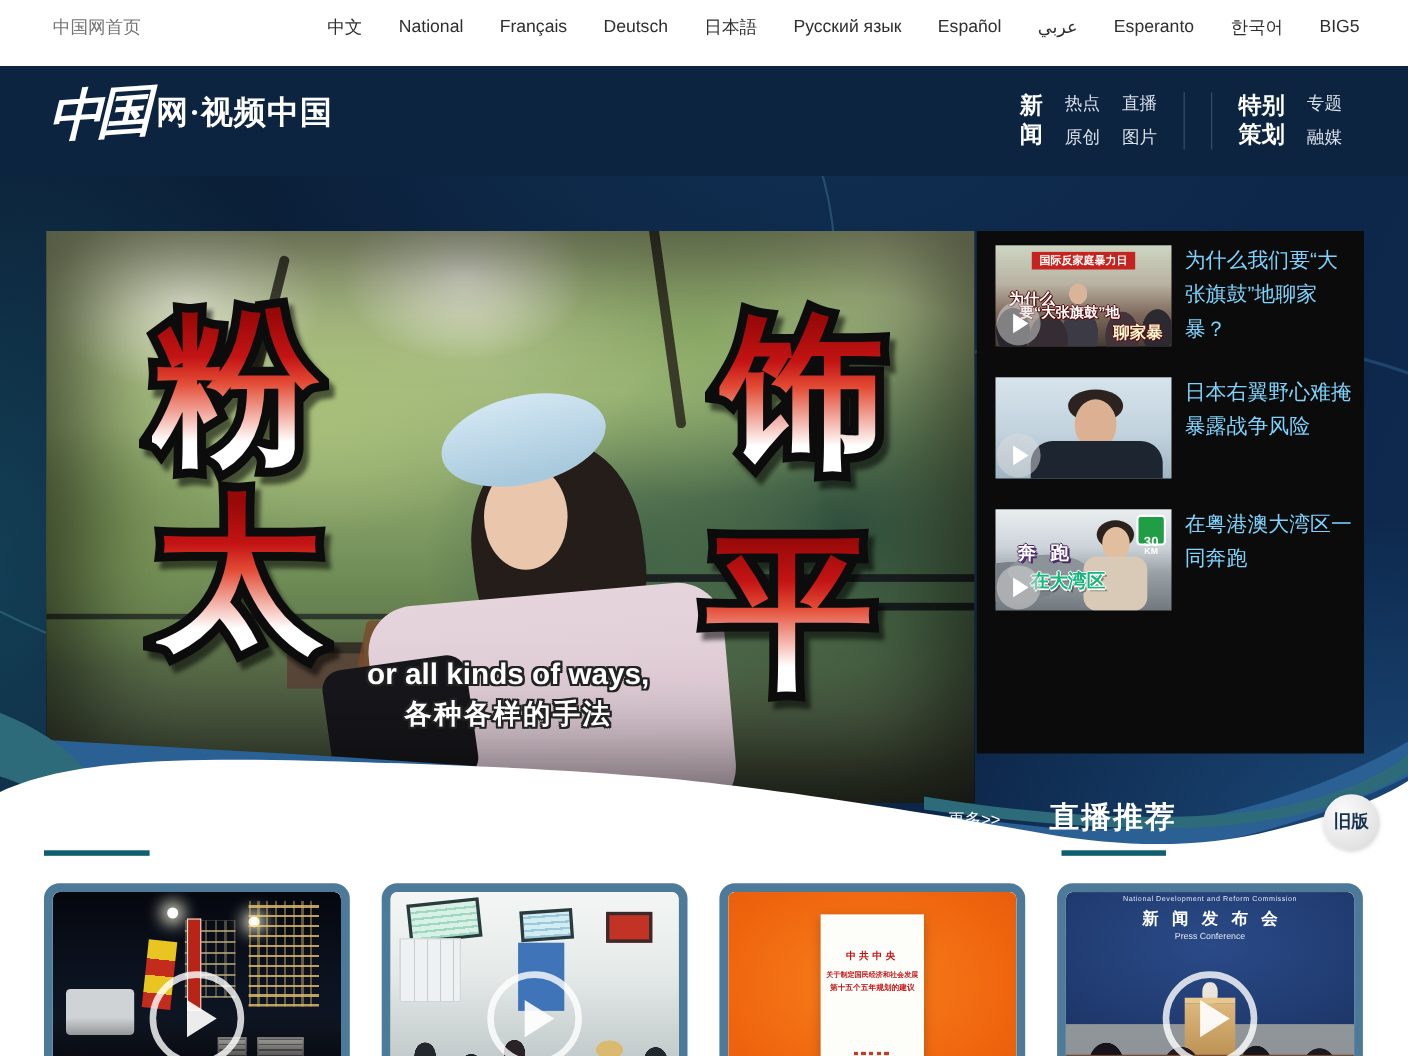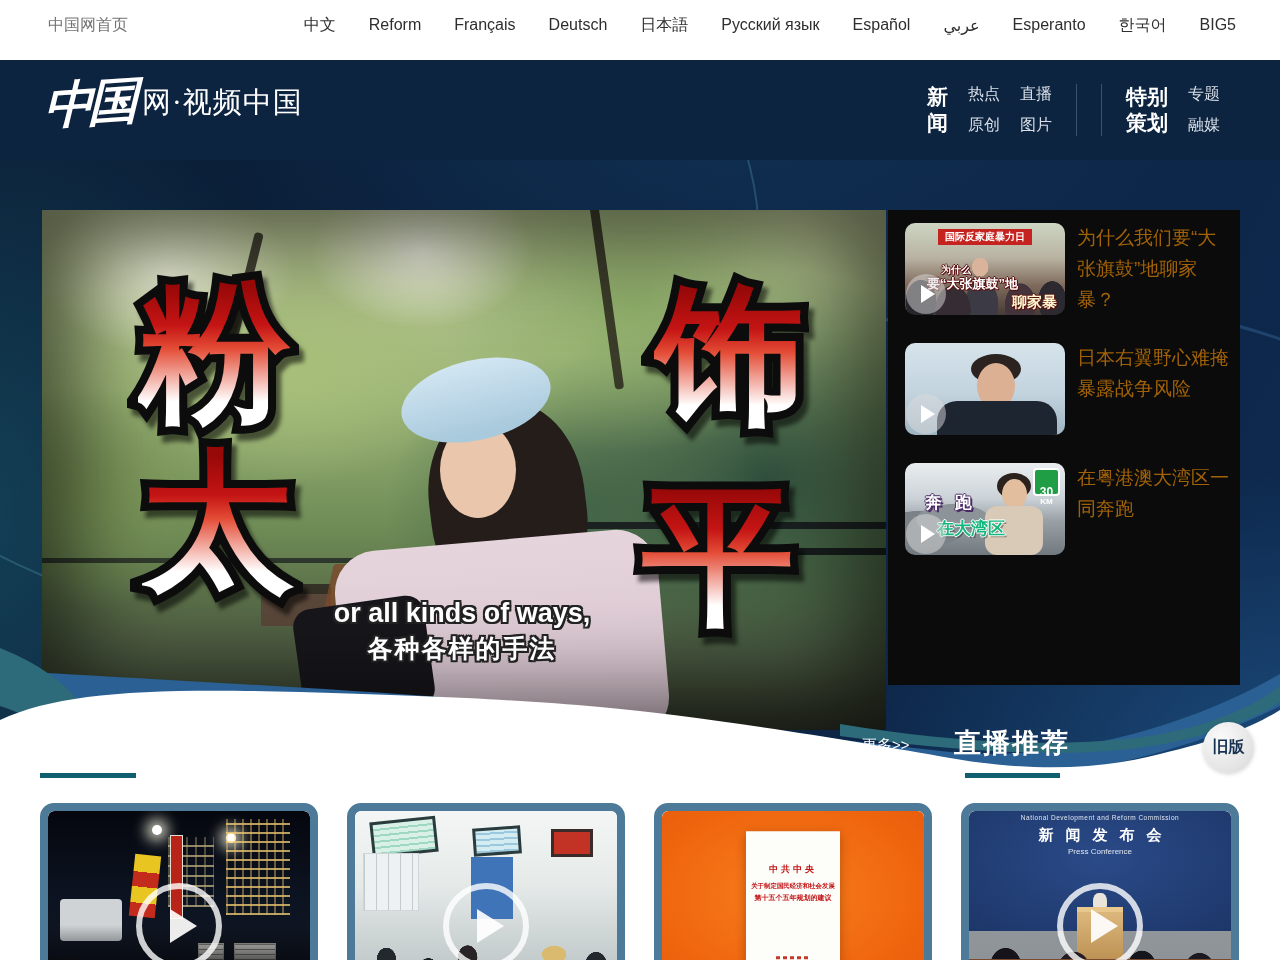--- a/index.html
+++ b/index.html
@@ -10,21 +10,21 @@
   .topbar { position:relative; height:60px; background:#fff; }
   .home-link { position:absolute; left:48px; top:15px; font-size:16px; color:#737373; cursor:pointer; }
   .langs { position:absolute; right:44px; top:0; height:50px; display:flex; align-items:center; gap:33px; }
   .langs span { font-size:16px; color:#2e2e2e; cursor:pointer; white-space:nowrap; }
 
   
   .header { position:relative; height:100px; background:#0d2440; }
   .logo { position:absolute; left:44px; top:18px; display:flex; align-items:center; color:#fff; cursor:pointer; }
   .logo-cn { font-family:"DejaVu Serif", serif; font-weight:bold; font-style:italic;
     font-size:50px; line-height:1; transform:rotate(-4deg) skewX(-4deg); letter-spacing:-6px; padding-right:10px; }
-  .logo-suffix { font-family:"Liberation Serif", serif; font-weight:normal; font-size:29px; letter-spacing:1px; }
+  .logo-suffix { font-family:"Liberation Serif", serif; font-weight:bold; font-size:29px; letter-spacing:1px; }
   .mainnav { position:absolute; right:60px; top:0; height:100px; display:flex; align-items:center; gap:24px; }
   .nav-group { display:flex; align-items:center; gap:20px; }
   .nav-big { color:#fff; font-weight:bold; font-size:21px; line-height:1.25; cursor:pointer; text-align:center; }
   .nav-big span { display:block; }
   .nav-col { display:flex; flex-direction:column; gap:10px; }
   .nav-col a { color:#d9dfe8; font-size:16px; cursor:pointer; text-decoration:none; white-space:nowrap; }
   .nav-divider { width:1px; height:52px; background:#3c516e; }
 
   
   .hero { position:relative; height:640px; overflow:hidden;
@@ -76,40 +76,40 @@
     background:linear-gradient(180deg,#970808 10%,#c41414 34%,#e34b35 48%,#ffffff 80%);
     -webkit-background-clip:text; background-clip:text; color:transparent; }
   .sub { position:absolute; left:420px; transform:translateX(-50%); color:#fff; font-weight:bold;
     white-space:nowrap; text-shadow:2px 0 #222,-2px 0 #222,0 2px #222,0 -2px #222,2px 2px #222,-2px -2px #222,2px -2px #222,-2px 2px #222; }
   .sub1 { top:388px; font-size:27px; }
   .sub2 { top:422px; font-size:25px; letter-spacing:2px; }
 
   
   .side-panel { position:absolute; left:888px; top:50px; width:352px; height:475px; background:#0b0b0b; padding:13px 10px 0 17px; }
   .side-item { display:flex; margin-bottom:28px; cursor:pointer; }
-  .thumb { position:relative; width:160px; height:92px; flex:0 0 160px; margin-right:12px; overflow:hidden; border-radius:10px; }
-  .side-title { color:#a16207; font-size:19px; line-height:1.62; }
+  .thumb { position:relative; width:160px; height:92px; flex:0 0 160px; margin-right:12px; overflow:hidden; border-radius:0; }
+  .side-title { color:#7dd3fc; font-size:19px; line-height:1.62; }
   .playsm { position:absolute; left:1px; bottom:1px; width:40px; height:40px; border-radius:50%;
     background:rgba(220,220,220,.5); }
   .playsm::after { content:""; position:absolute; left:15px; top:11px;
     border-left:14px solid #fff; border-top:9px solid transparent; border-bottom:9px solid transparent; }
   .t-outline { font-weight:bold; color:#fff; white-space:nowrap;
     text-shadow:1px 0 #5a1010,-1px 0 #5a1010,0 1px #5a1010,0 -1px #5a1010,1px 1px #5a1010; }
 
   .t1 { background:
       radial-gradient(26px 36px at 10% 85%, #26262c 58%, transparent 60%),
       radial-gradient(30px 42px at 30% 95%, #352d33 58%, transparent 60%),
       radial-gradient(14px 16px at 47% 48%, #d9b49a 58%, transparent 60%),
       radial-gradient(28px 40px at 48% 88%, #3c3a44 58%, transparent 60%),
       radial-gradient(26px 38px at 72% 90%, #43333a 58%, transparent 60%),
       radial-gradient(24px 34px at 92% 85%, #2c2a30 58%, transparent 60%),
       linear-gradient(180deg,#ccd6c2 0%,#b9b2a2 38%,#7e6a5c 68%,#463c36 100%); }
   .t1-banner { position:absolute; top:6px; left:50%; transform:translateX(-50%);
     background:#c4231f; color:#fff; font-size:10px; font-weight:bold; padding:1px 7px; white-space:nowrap; }
-  .t1-ov1 { position:absolute; left:36px; top:40px; font-size:10px; }
+  .t1-ov1 { position:absolute; left:12px; top:40px; font-size:14px; }
   .t1-ov2 { position:absolute; left:22px; top:52px; font-size:13px; }
   .t1-ov3 { position:absolute; right:8px; top:70px; font-size:15px; color:#fff6cf; }
 
   .t2 { background:linear-gradient(180deg,#d6e3eb 0%,#c2d3de 55%,#9fb4c2 100%); }
   .m-hair { position:absolute; left:66px; top:11px; width:50px; height:30px; border-radius:50%; background:#2c2320; }
   .m-face { position:absolute; left:72px; top:20px; width:38px; height:46px; border-radius:50%; background:#dcb193; }
   .m-suit { position:absolute; left:32px; top:58px; width:120px; height:40px; border-radius:20px 20px 0 0;
     background:#1d2531; }
 
   .t3 { background:
@@ -239,21 +239,21 @@
       radial-gradient(24px 30px at 66% 88%, #14161c 60%, transparent 62%),
       radial-gradient(26px 32px at 88% 95%, #1c1a20 60%, transparent 62%); }
 </style>
 </head>
 <body>
 
 <div class="topbar">
   <span class="home-link">中国网首页</span>
   <div class="langs">
     <span>中文</span>
-    <span>Reform</span>
+    <span>National</span>
     <span>Français</span>
     <span>Deutsch</span>
     <span>日本語</span>
     <span>Русский язык</span>
     <span>Español</span>
     <span>عربي</span>
     <span>Esperanto</span>
     <span>한국어</span>
     <span>BIG5</span>
   </div>

